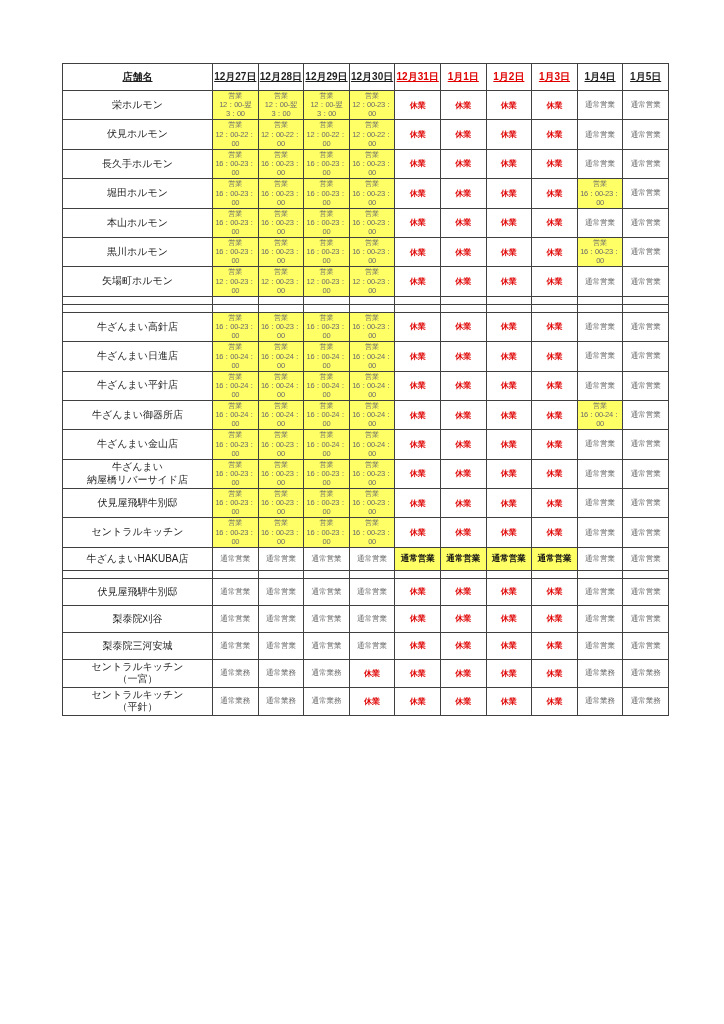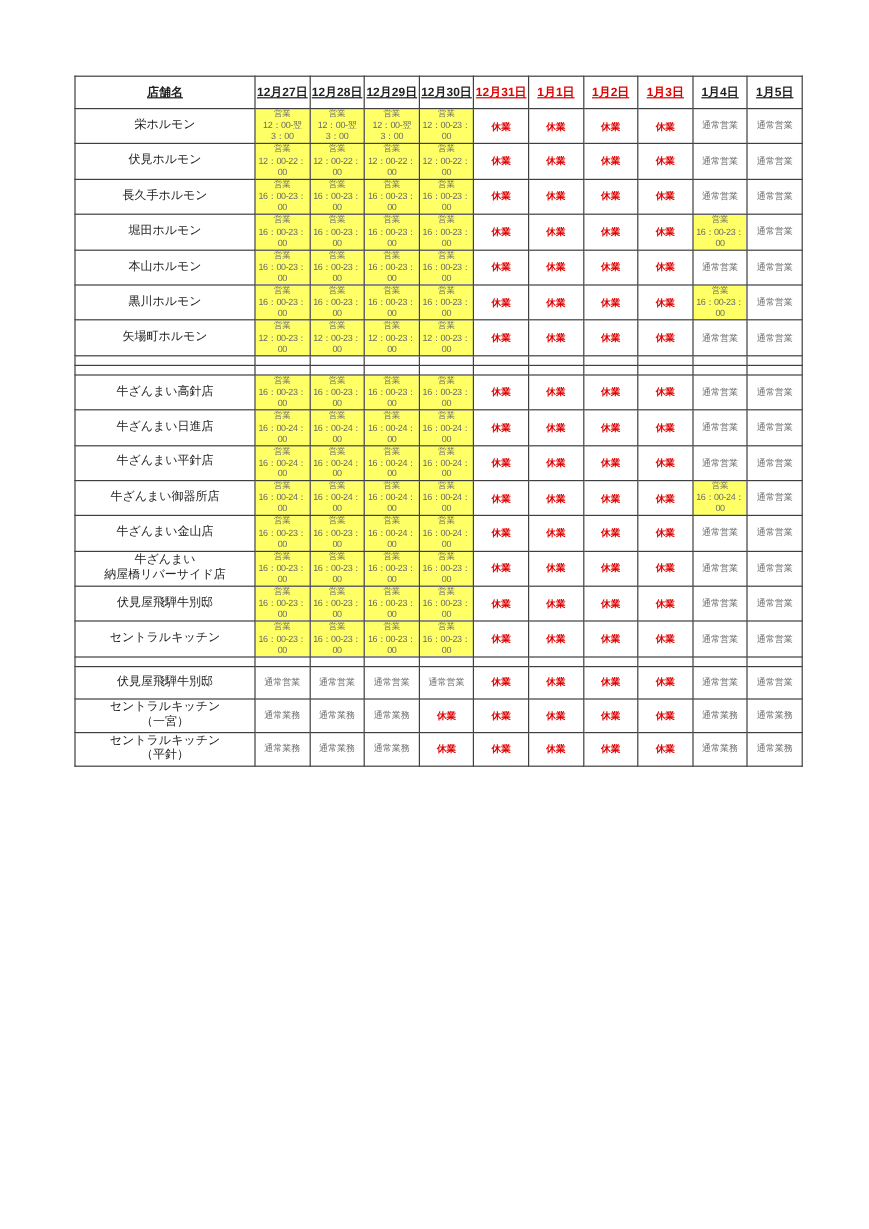--- a/index.html
+++ b/index.html
@@ -517,36 +517,81 @@
             <div class="lbl">営業</div>
             <div class="time">16：00-23：00</div>
           </td>
           <td class="c-closed">休業</td>
           <td class="c-closed">休業</td>
           <td class="c-closed">休業</td>
           <td class="c-closed">休業</td>
           <td class="c-normal">通常営業</td>
           <td class="c-normal">通常営業</td>
         </tr>
+        <tr class="datarow">
+          <td class="namecell">
+            <div>牛ざんまいHAKUBA店</div>
+          </td>
+          <td class="c-normal">通常営業</td>
+          <td class="c-normal">通常営業</td>
+          <td class="c-normal">通常営業</td>
+          <td class="c-normal">通常営業</td>
+          <td class="c-nhl">通常営業</td>
+          <td class="c-nhl">通常営業</td>
+          <td class="c-nhl">通常営業</td>
+          <td class="c-nhl">通常営業</td>
+          <td class="c-normal">通常営業</td>
+          <td class="c-normal">通常営業</td>
+        </tr>
         <tr class="seprow">
           <td></td>
           <td></td>
           <td></td>
           <td></td>
           <td></td>
           <td></td>
           <td></td>
           <td></td>
           <td></td>
           <td></td>
           <td></td>
         </tr>
         <tr class="datarow tall">
           <td class="namecell">
             <div>伏見屋飛騨牛別邸</div>
+          </td>
+          <td class="c-normal">通常営業</td>
+          <td class="c-normal">通常営業</td>
+          <td class="c-normal">通常営業</td>
+          <td class="c-normal">通常営業</td>
+          <td class="c-closed">休業</td>
+          <td class="c-closed">休業</td>
+          <td class="c-closed">休業</td>
+          <td class="c-closed">休業</td>
+          <td class="c-normal">通常営業</td>
+          <td class="c-normal">通常営業</td>
+        </tr>
+        <tr class="datarow tall">
+          <td class="namecell">
+            <div>梨泰院刈谷</div>
+          </td>
+          <td class="c-normal">通常営業</td>
+          <td class="c-normal">通常営業</td>
+          <td class="c-normal">通常営業</td>
+          <td class="c-normal">通常営業</td>
+          <td class="c-closed">休業</td>
+          <td class="c-closed">休業</td>
+          <td class="c-closed">休業</td>
+          <td class="c-closed">休業</td>
+          <td class="c-normal">通常営業</td>
+          <td class="c-normal">通常営業</td>
+        </tr>
+        <tr class="datarow tall">
+          <td class="namecell">
+            <div>梨泰院三河安城</div>
           </td>
           <td class="c-normal">通常営業</td>
           <td class="c-normal">通常営業</td>
           <td class="c-normal">通常営業</td>
           <td class="c-normal">通常営業</td>
           <td class="c-closed">休業</td>
           <td class="c-closed">休業</td>
           <td class="c-closed">休業</td>
           <td class="c-closed">休業</td>
           <td class="c-normal">通常営業</td>

